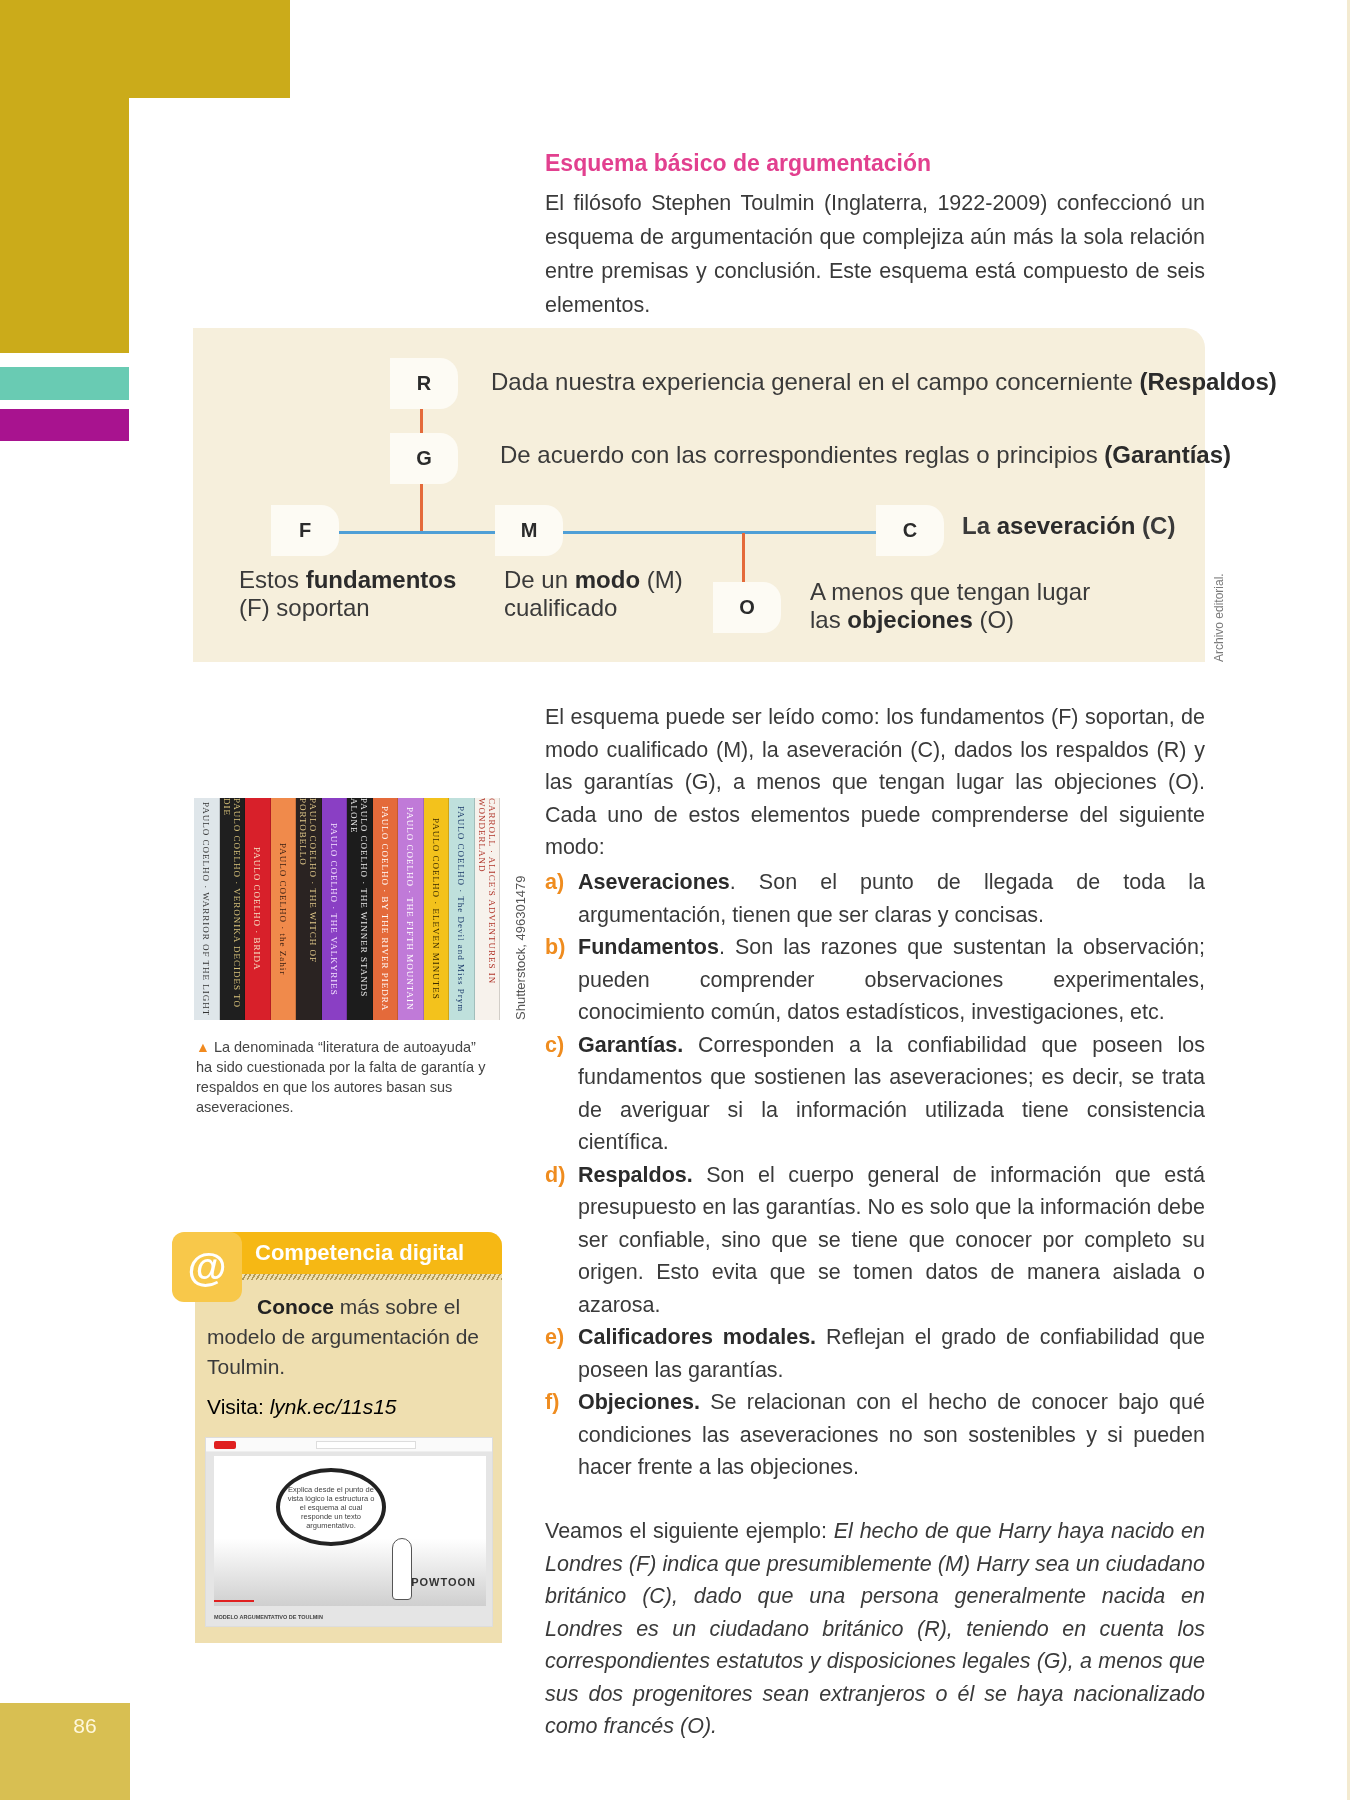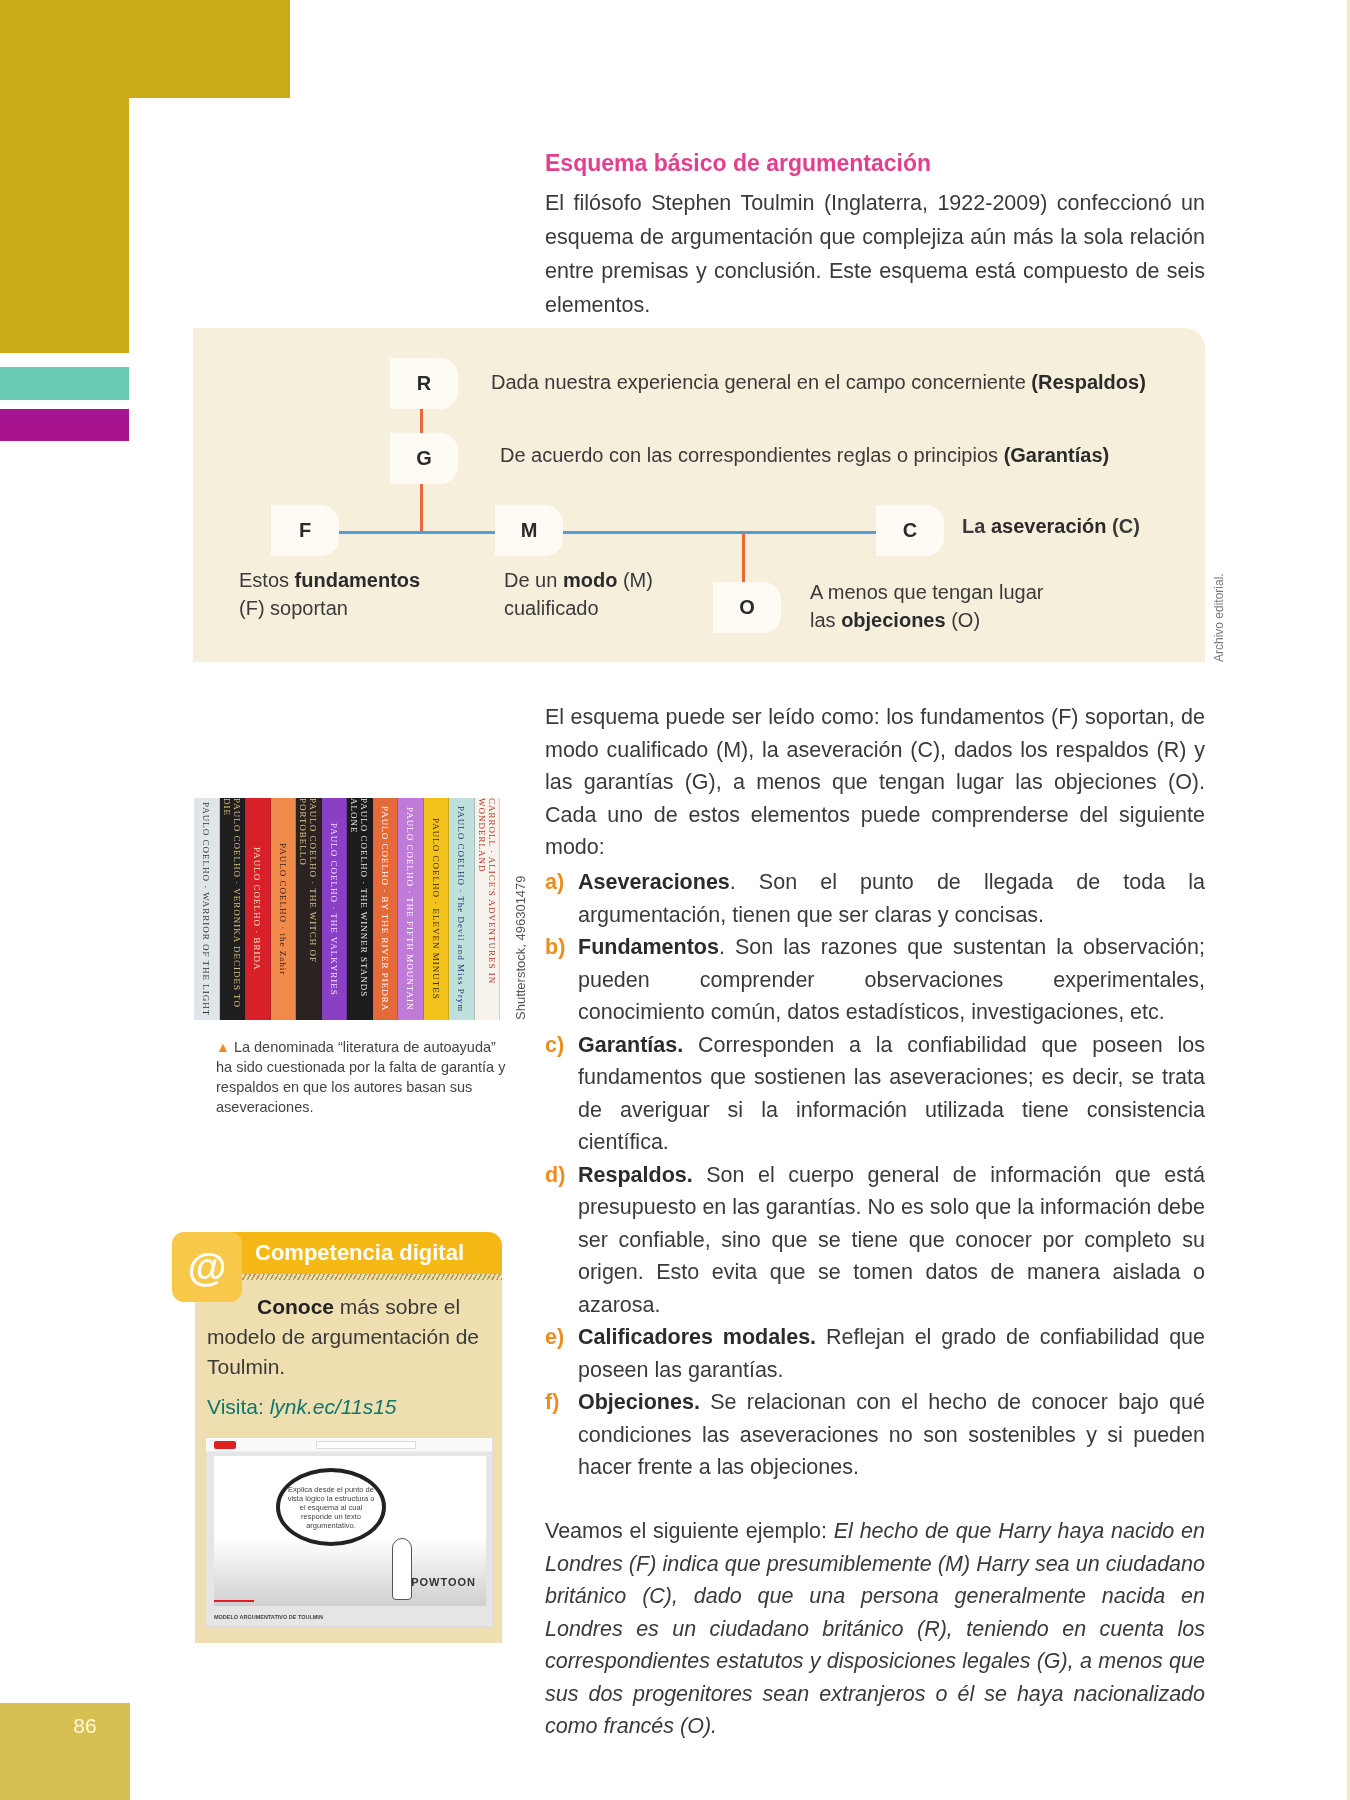--- a/index.html
+++ b/index.html
@@ -19,29 +19,29 @@
   
   .section-title { left:545px; top:150px; font-size:23px; font-weight:bold; color:#e2408f; }
   .intro { left:545px; top:186px; width:660px; font-size:21.5px; line-height:34px; color:#3a3a3a; text-align:justify; }
 
   
   .diagram { left:193px; top:328px; width:1012px; height:334px; background:#f6efdc; border-top-right-radius:20px; }
   .box { position:absolute; width:68px; height:51px; background:#fdfbf4; border-top-right-radius:18px; border-bottom-right-radius:18px;
          display:flex; align-items:center; justify-content:center; font-weight:bold; font-size:20px; color:#2b2b2b; }
   .hline { position:absolute; height:3px; background:#4f9fd6; }
   .vline { position:absolute; width:3px; background:#e46a3a; }
-  .dtext { position:absolute; font-size:20px; color:#3a3a3a; line-height:28px; white-space:nowrap; }
+  .dtext { position:absolute; font-size:24px; color:#3a3a3a; line-height:28px; white-space:nowrap; }
   .dtext b { color:#2b2b2b; }
   .credit-v { left:1212px; top:662px; transform-origin:left top; transform:rotate(-90deg); font-size:12px; color:#7a7a7a; white-space:nowrap; }
 
   
   .books { left:194px; top:798px; width:306px; height:222px; display:flex; background:#f0e6cf; overflow:hidden; }
   .spine { height:100%; display:flex; align-items:center; justify-content:center; writing-mode:vertical-rl; font-size:9px; font-family:"Liberation Serif", serif; letter-spacing:1px; overflow:hidden; border-right:1px solid rgba(0,0,0,0.15); }
   .photo-credit { left:513px; top:1020px; transform-origin:left top; transform:rotate(-90deg); font-size:13px; color:#555; white-space:nowrap; }
-  .caption { left:196px; top:1037px; width:300px; font-size:14.5px; line-height:20px; color:#444;margin-left:20px; }
+  .caption { left:196px; top:1037px; width:300px; font-size:14.5px; line-height:20px; color:#444; }
   .caption .tri { color:#f18a1f; font-size:14px; }
 
   
   .para { left:545px; width:660px; font-size:21.5px; line-height:32.5px; color:#3a3a3a; text-align:justify; }
   .list { left:545px; top:866px; width:660px; list-style:none; }
   .list li { position:relative; padding-left:33px; font-size:21.5px; line-height:32.5px; text-align:justify; color:#3a3a3a; }
   .list .lbl { position:absolute; left:0; top:0; font-weight:bold; color:#ef8c1f; }
   .list b.term { color:#2b2b2b; }
   .example { top:1485px;margin-top:30px; }
   .example i { font-style:italic; }
@@ -49,21 +49,21 @@
   
   .cd-box { left:195px; top:1232px; width:307px; height:411px; background:#efdfb0; border-top-right-radius:14px; }
   .cd-header { position:absolute; left:0; top:0; width:307px; height:42px; background:#f6b814; border-top-right-radius:14px; }
   .cd-stripe { position:absolute; left:0; top:42px; width:307px; height:6px;
                background:repeating-linear-gradient(-60deg, #b39a55 0 1.5px, transparent 1.5px 4px); }
   .cd-title { position:absolute; left:60px; top:8px; font-size:22px; font-weight:bold; color:#ffffff; }
   .cd-icon { left:172px; top:1232px; width:70px; height:70px; background:#f8c84a; border-radius:12px; display:flex; align-items:center; justify-content:center; color:#ffffff; font-size:40px; font-weight:bold; }
   .cd-text { position:absolute; left:12px; top:60px; width:290px; font-size:21px; line-height:30px; color:#3a3a3a; }
   .cd-text b { font-weight:normal; color:#222; font-weight:bold; }
   .cd-indent { display:inline-block; width:50px; }
-  .cd-visit { position:absolute; left:12px; top:163px; font-size:21px; color:#0f766e; }
+  .cd-visit { position:absolute; left:12px; top:163px; font-size:21px; color:#000000; }
   .cd-visit i { font-style:italic; }
 
   .video { position:absolute; left:10px; top:205px; width:288px; height:190px; background:#e5e5e5; border:1px solid #ddd; overflow:hidden; }
   .yt-bar { position:absolute; left:0; top:0; width:100%; height:14px; background:#fafafa; border-bottom:1px solid #eee; }
   .yt-logo { position:absolute; left:8px; top:3px; width:22px; height:8px; background:#e02020; border-radius:2px; }
   .yt-search { position:absolute; left:110px; top:3px; width:100px; height:8px; background:#fff; border:1px solid #ddd; }
   .video-frame { position:absolute; left:8px; top:18px; width:272px; height:150px; background:linear-gradient(#ffffff 55%, #cfcfcf); }
   .bubble { position:absolute; left:62px; top:12px; width:110px; height:78px; border:4px solid #222; border-radius:50%; background:#fff;
             display:flex; align-items:center; justify-content:center; text-align:center; font-size:7.5px; line-height:9px; color:#444; padding:6px; }
   .figure { position:absolute; left:178px; top:82px; width:20px; height:62px; border:1.5px solid #555; border-radius:10px 10px 4px 4px; background:#fff; }

